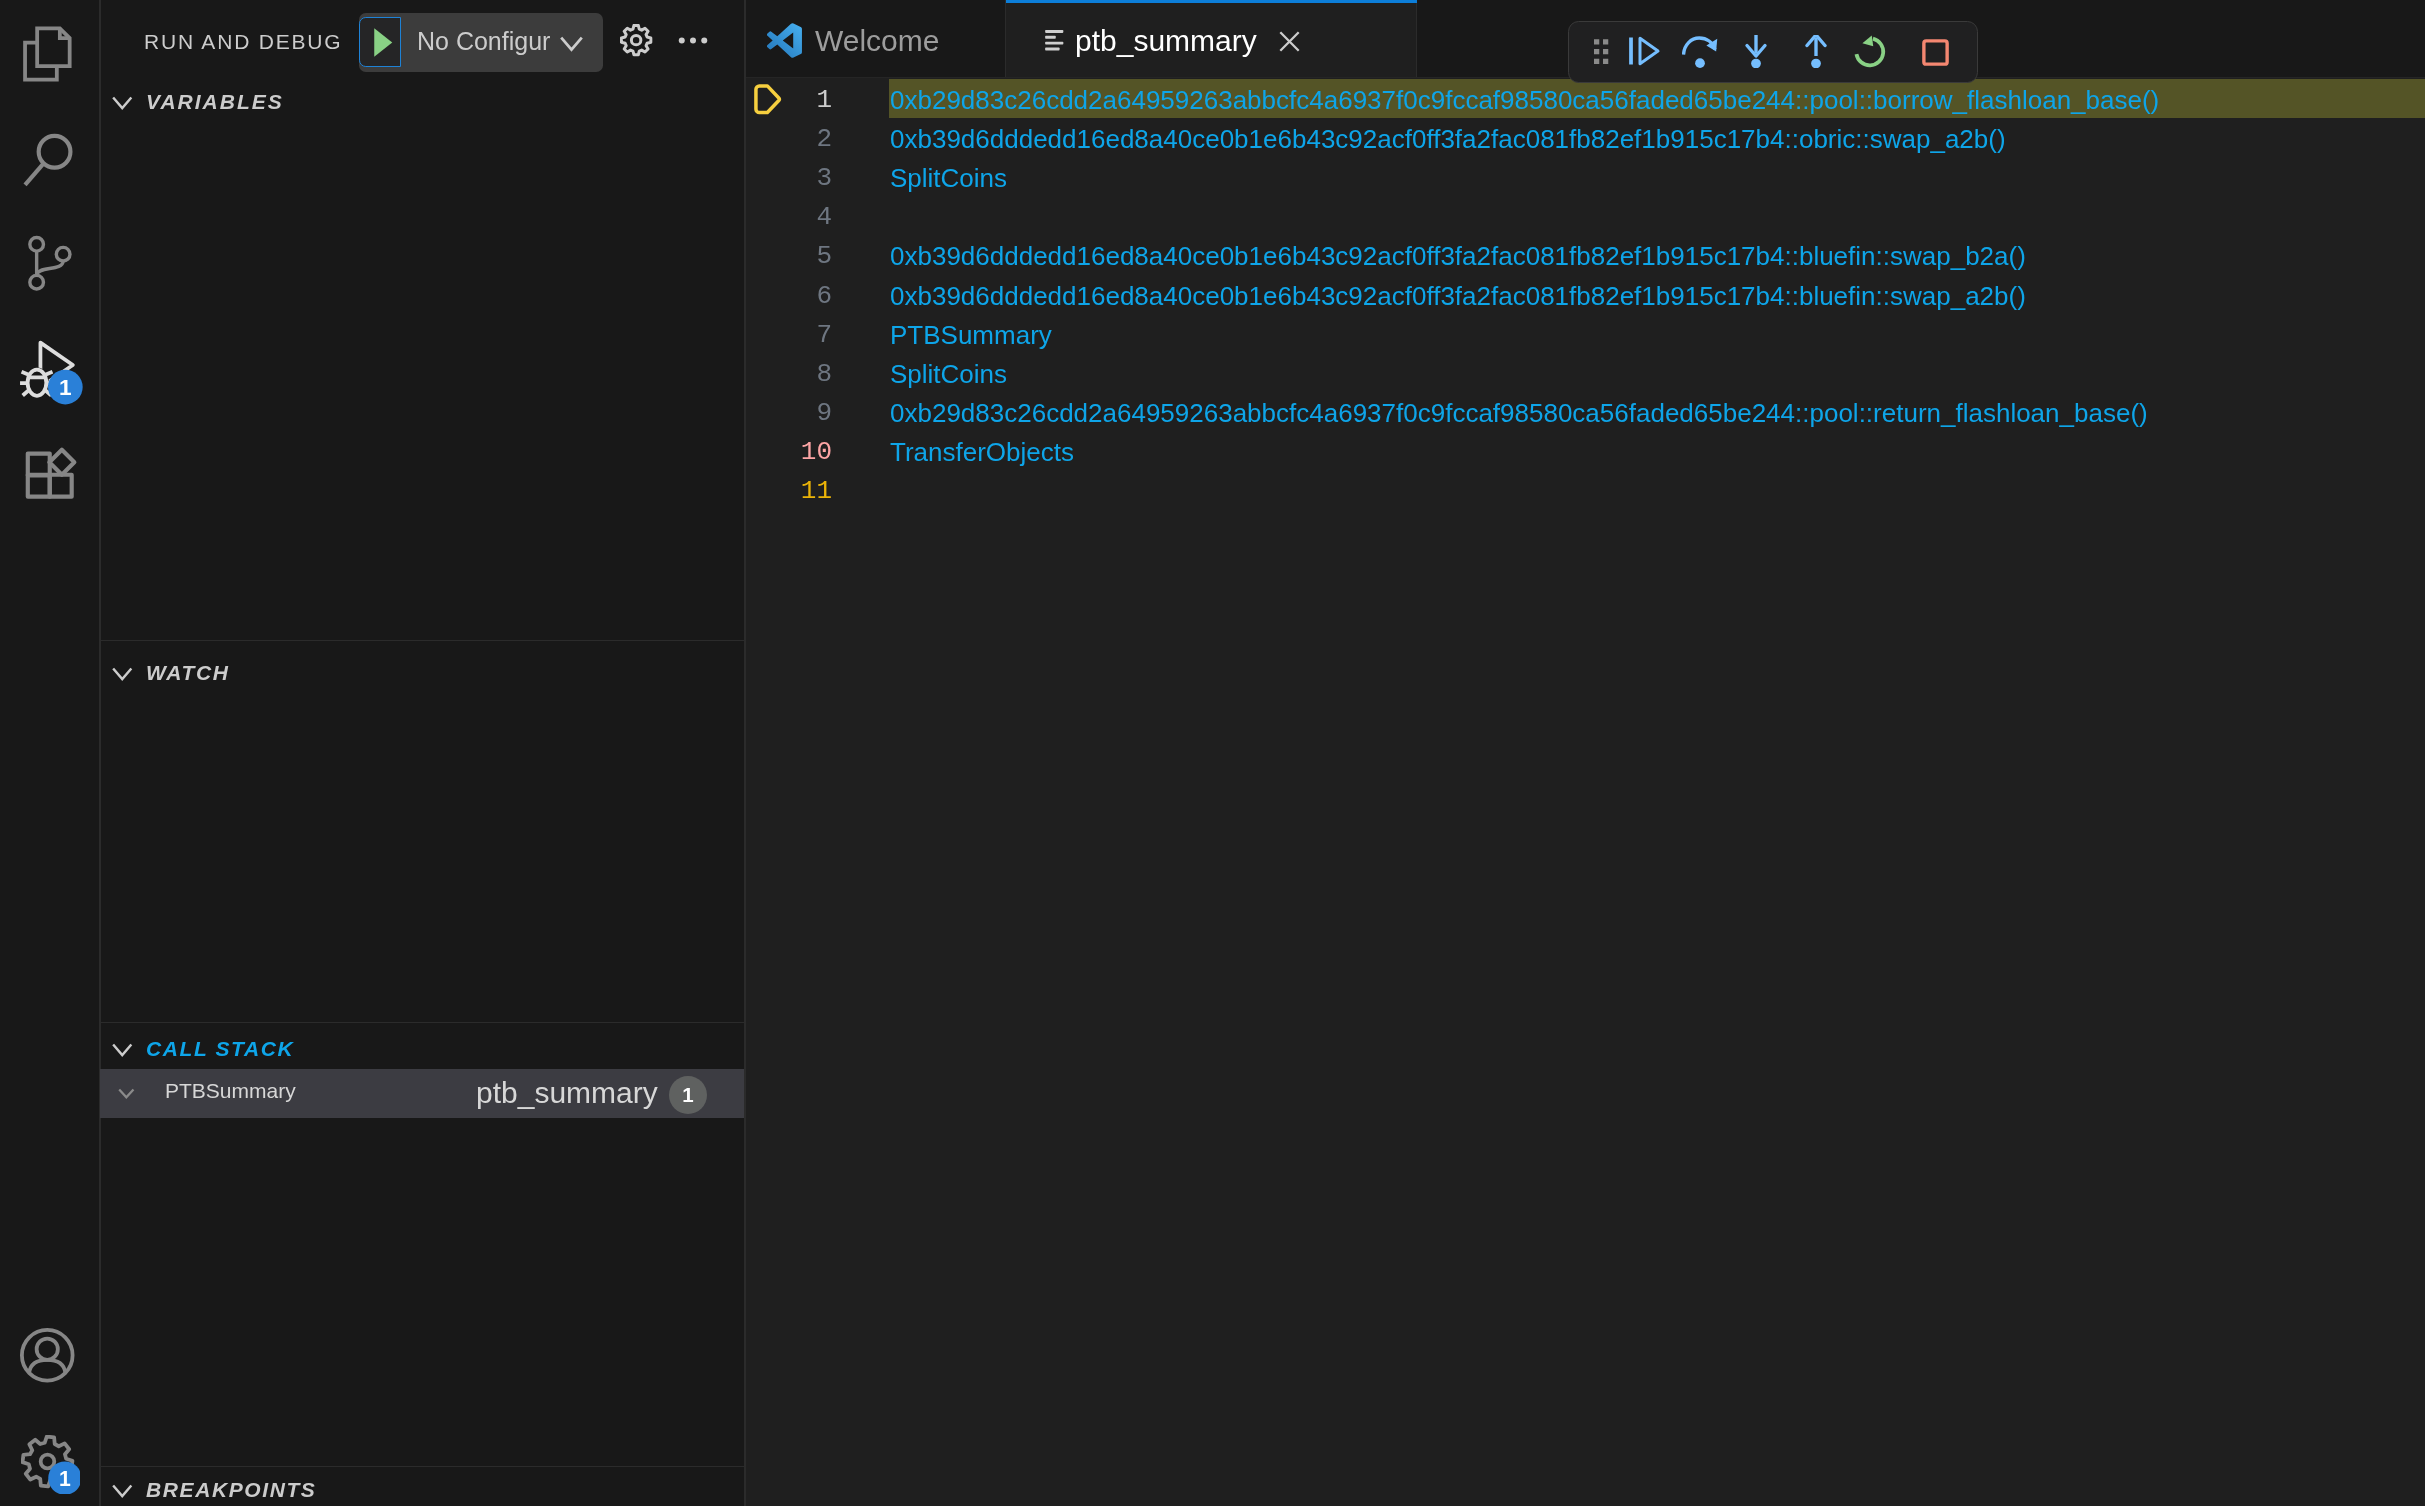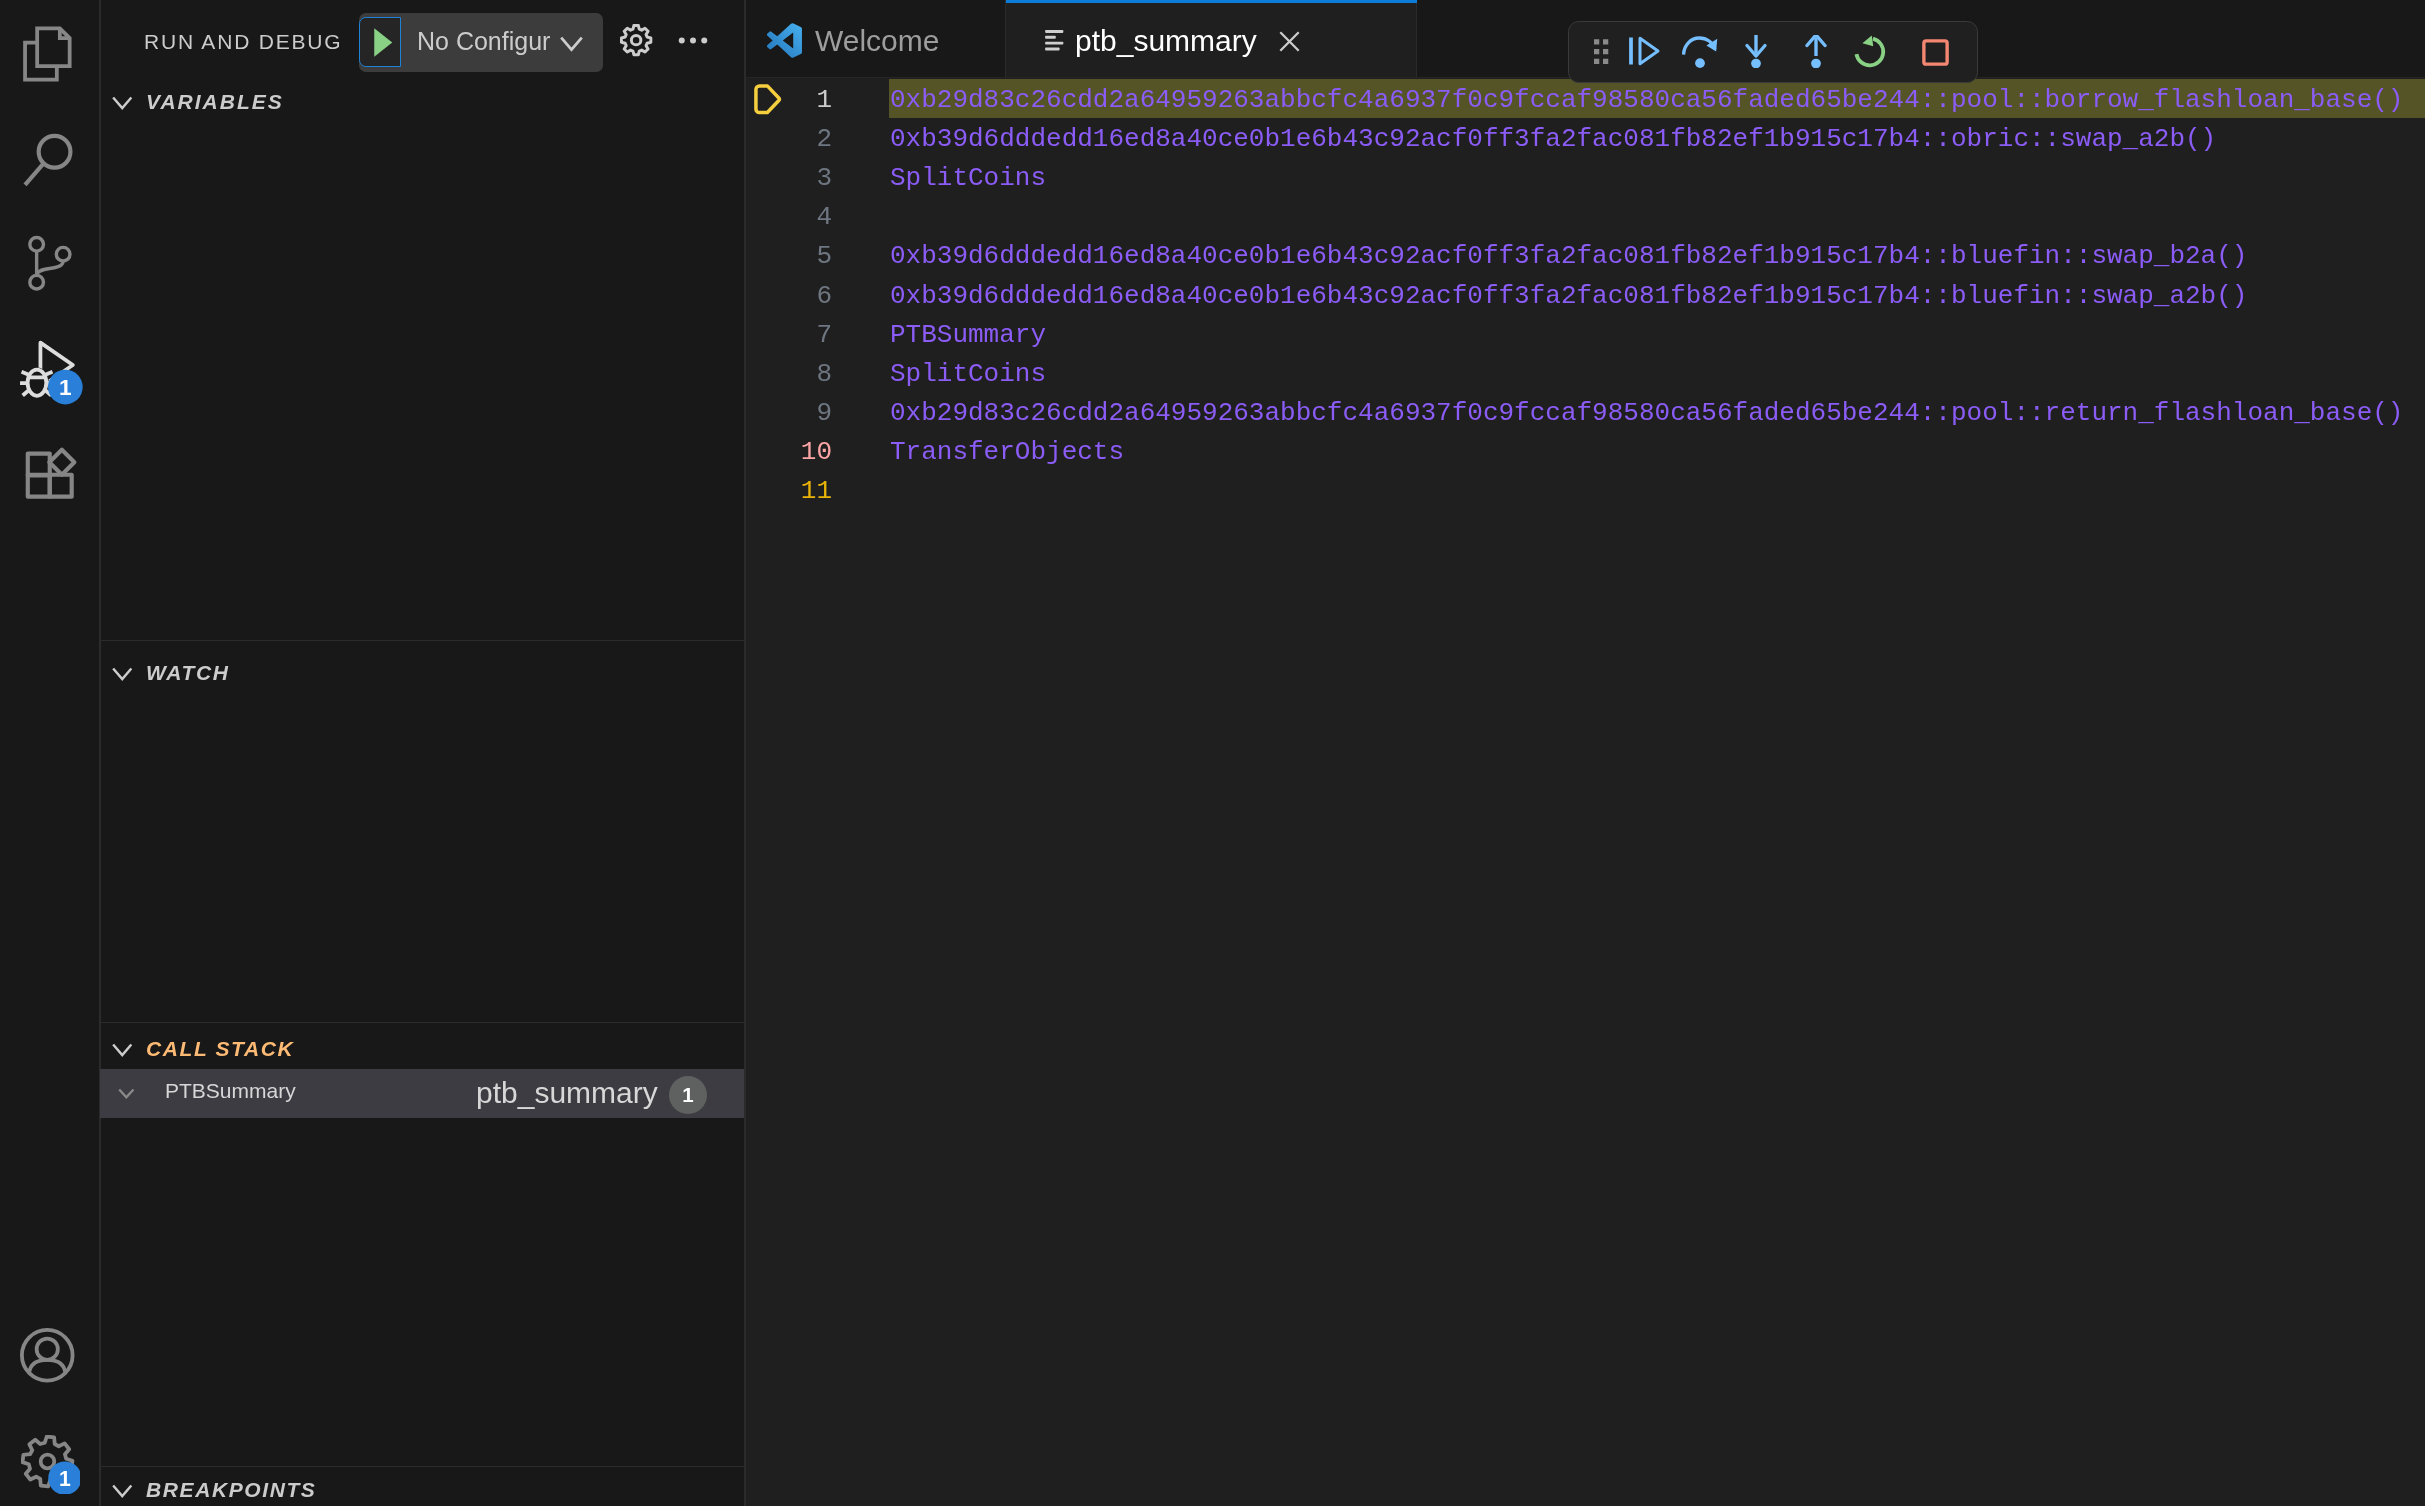--- a/index.html
+++ b/index.html
@@ -1,20 +1,20 @@
 <!DOCTYPE html>
 <html style="font-size:12px"><head><meta charset="utf-8"><style>
 * { margin:0; padding:0; }
 html,body { width:2426px; height:1506px; background:#1f1f1f; overflow:hidden; }
 #root { position:relative; width:2426px; height:1506px; font-family:"Liberation Sans",sans-serif; }
 .t { position:absolute; white-space:pre; }
 .b { font-weight:bold;font-style:italic; }
 .hl { position:absolute; left:100px; width:644px; height:0.8px; background:#2b2b2b; }
 .num { position:absolute; left:758px; width:74px; text-align:right; font-family:"Liberation Mono",monospace; font-size:26px; line-height:39px; }
-.code { position:absolute; left:890px; font-family:Liberation Mono, monospace; font-size:26px; line-height:39px; color:#8b5cf6; white-space:pre; }
+.code { position:absolute; left:890px; font-family:Liberation Sans, sans-serif; font-size:26px; line-height:39px; color:#0ea5e9; white-space:pre; }
 </style></head><body>
 <div id="root">
 <div style="position:absolute;left:0;top:0;width:99px;height:1506px;background:#181818"></div>
 <div style="position:absolute;left:99px;top:0;width:1.5px;height:1506px;background:#2b2b2b"></div>
 <div style="position:absolute;left:101px;top:0;width:643px;height:1506px;background:#181818"></div>
 <div style="position:absolute;left:744px;top:0;width:1.5px;height:1506px;background:#2b2b2b"></div>
 <div style="position:absolute;left:746px;top:0;width:1680px;height:77px;background:#181818"></div>
 <div style="position:absolute;left:746px;top:77px;width:1680px;height:0.8px;background:#252525"></div>
 <svg style="position:absolute;left:21px;top:23px" width="55" height="62" viewBox="0 0 72 82">
       <g fill="none" stroke="#868686" stroke-width="5">
@@ -103,21 +103,21 @@
     <div class="t b" style="left:146px;top:90px;font-size:21px;letter-spacing:2px;color:#cccccc">VARIABLES</div>
     <div class="hl" style="top:640px"></div>
     <svg style="position:absolute;left:112px;top:667px" width="20.5" height="14.4" viewBox="0 0 27 19">
       <path d="M1.5 2 L13.5 15.9 L25.5 2" fill="none" stroke="#cccccc" stroke-width="3.2"></path>
     </svg>
     <div class="t b" style="left:146px;top:661px;font-size:21px;letter-spacing:1.6px;color:#cccccc">WATCH</div>
     <div class="hl" style="top:1022px"></div>
     <svg style="position:absolute;left:112px;top:1043px" width="20.5" height="14.4" viewBox="0 0 27 19">
       <path d="M1.5 2 L13.5 15.9 L25.5 2" fill="none" stroke="#cccccc" stroke-width="3.2"></path>
     </svg>
-    <div class="t b" style="left:146px;top:1037px;font-size:21px;letter-spacing:1.6px;color:#fdba74">CALL STACK</div>
+    <div class="t b" style="left:146px;top:1037px;font-size:21px;letter-spacing:1.6px;color:#0ea5e9">CALL STACK</div>
     <div class="t b" style="right:1710px;top:1079px;font-size:26px;color:#14b8a6">Paused on entry</div>
     <div style="position:absolute;left:100px;top:1069px;width:644px;height:49px;background:#3c3c42"></div>
     <svg style="position:absolute;left:118px;top:1088px" width="16.7" height="12" viewBox="0 0 22 16">
       <path d="M1.5 2 L11.0 12.4 L20.5 2" fill="none" stroke="#8a8a8a" stroke-width="3"></path>
     </svg>
     <div class="t" style="left:165px;top:1079px;font-size:21px;color:#d7d7d7">PTBSummary</div>
     <div class="t" style="left:476px;top:1076px;font-size:30px;color:#d7d7d7">ptb_summary</div>
     <div style="position:absolute;left:669px;top:1076px;width:38px;height:38px;border-radius:19px;background:#5f6160;color:#ffffff;font-family:'Liberation Sans',sans-serif;font-size:20.5px;font-weight:bold;text-align:center;line-height:38px">1</div>
     <div class="hl" style="top:1466px"></div>
     <svg style="position:absolute;left:112px;top:1484px" width="20.5" height="14.4" viewBox="0 0 27 19">

